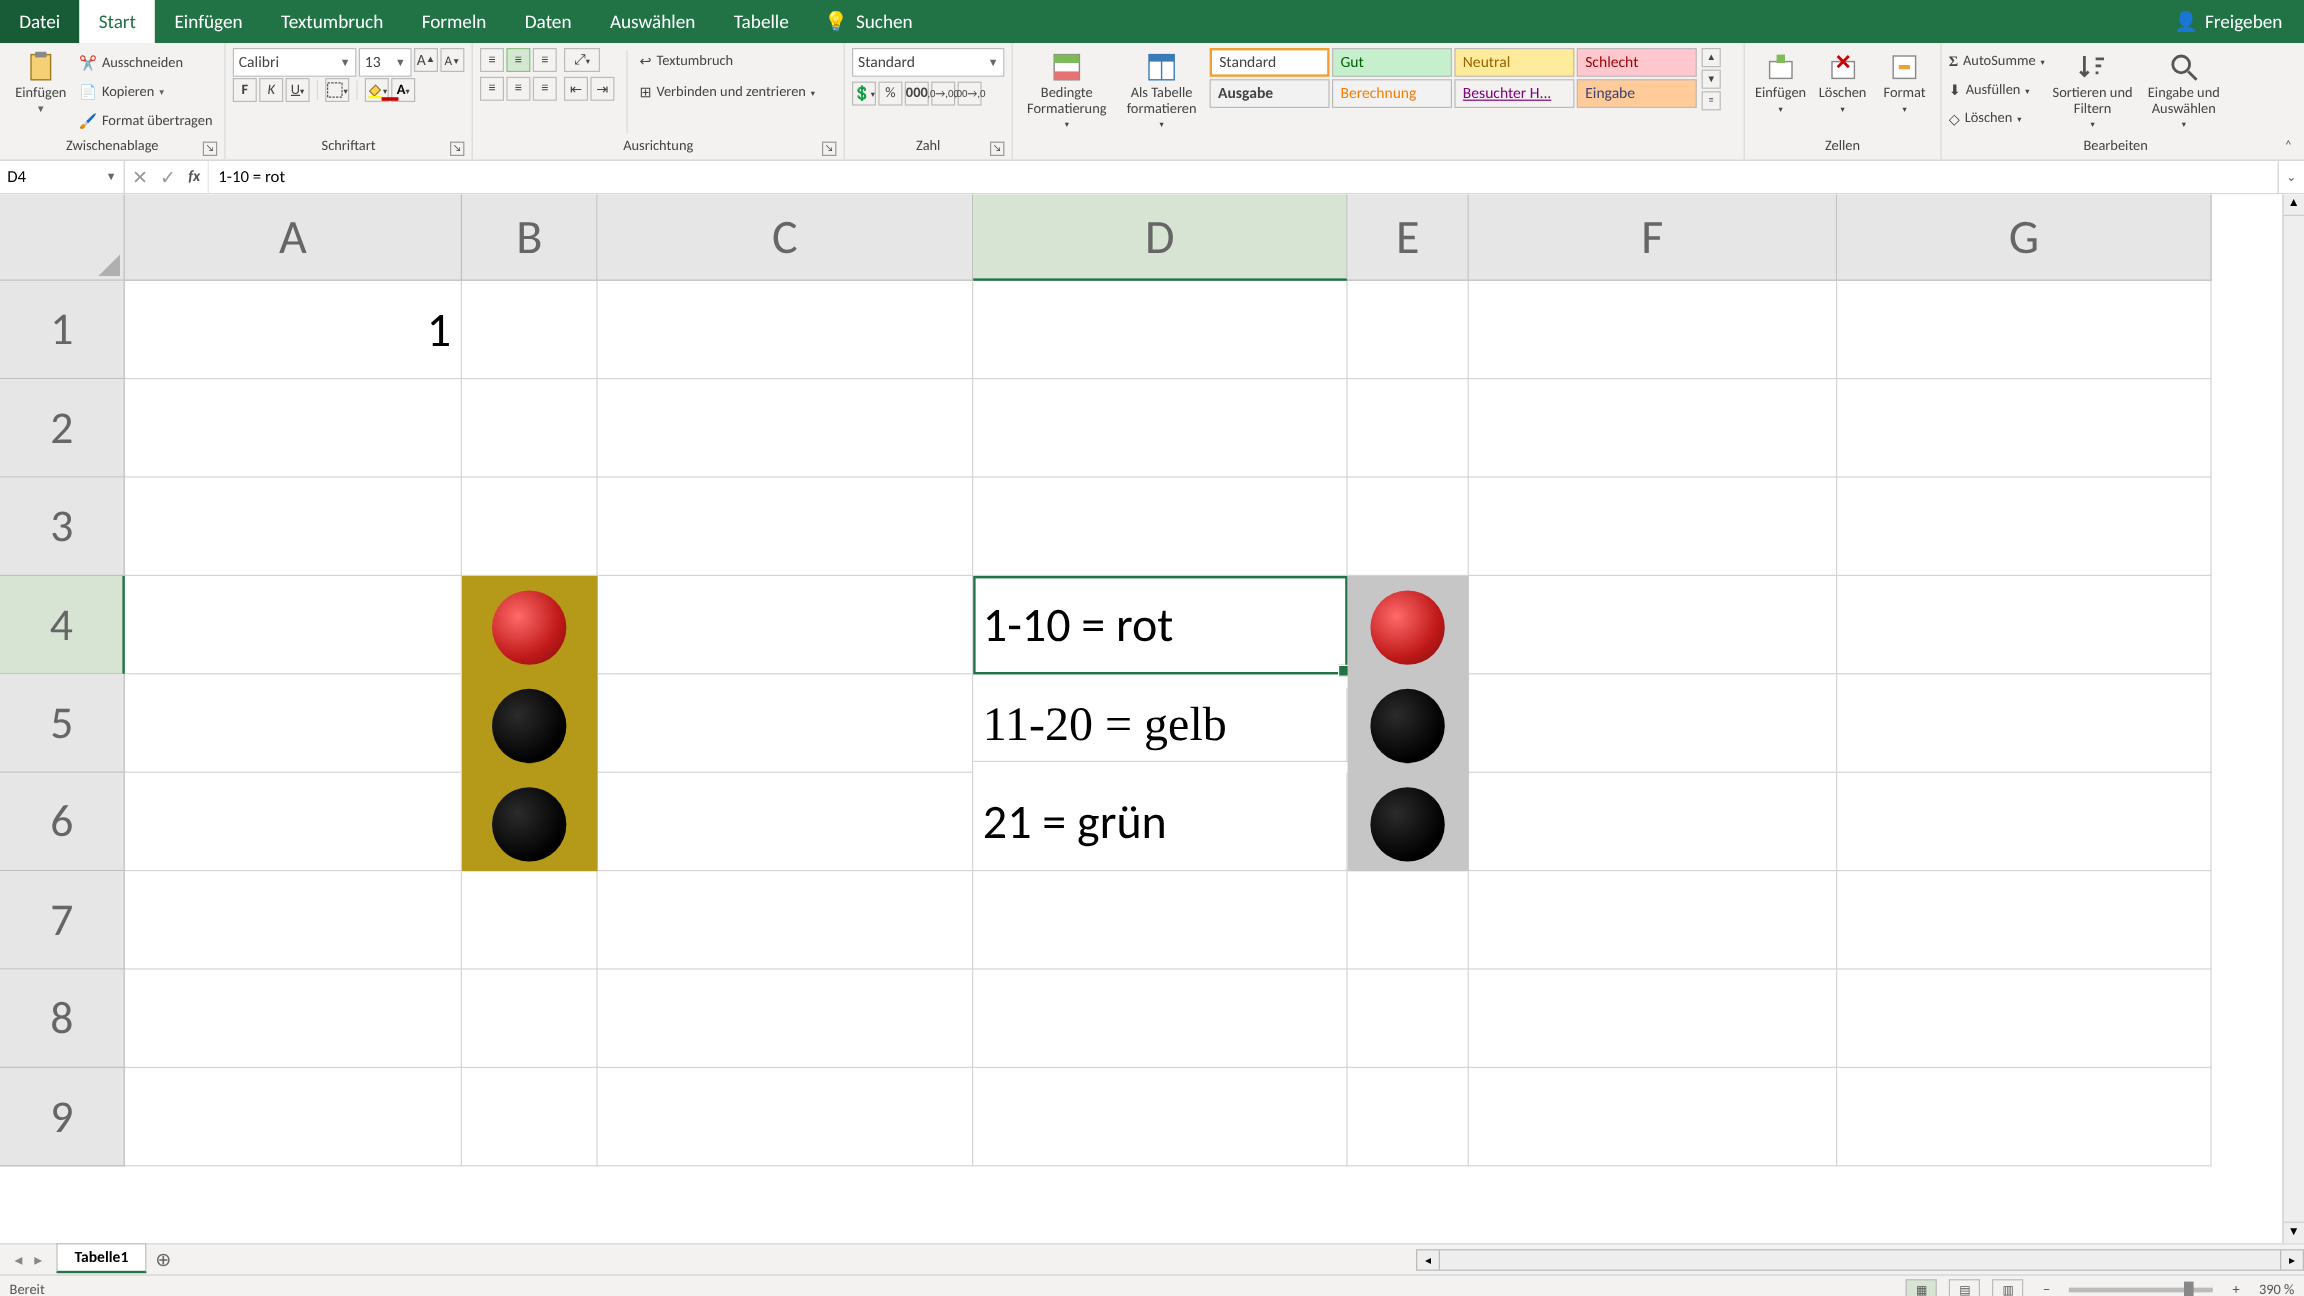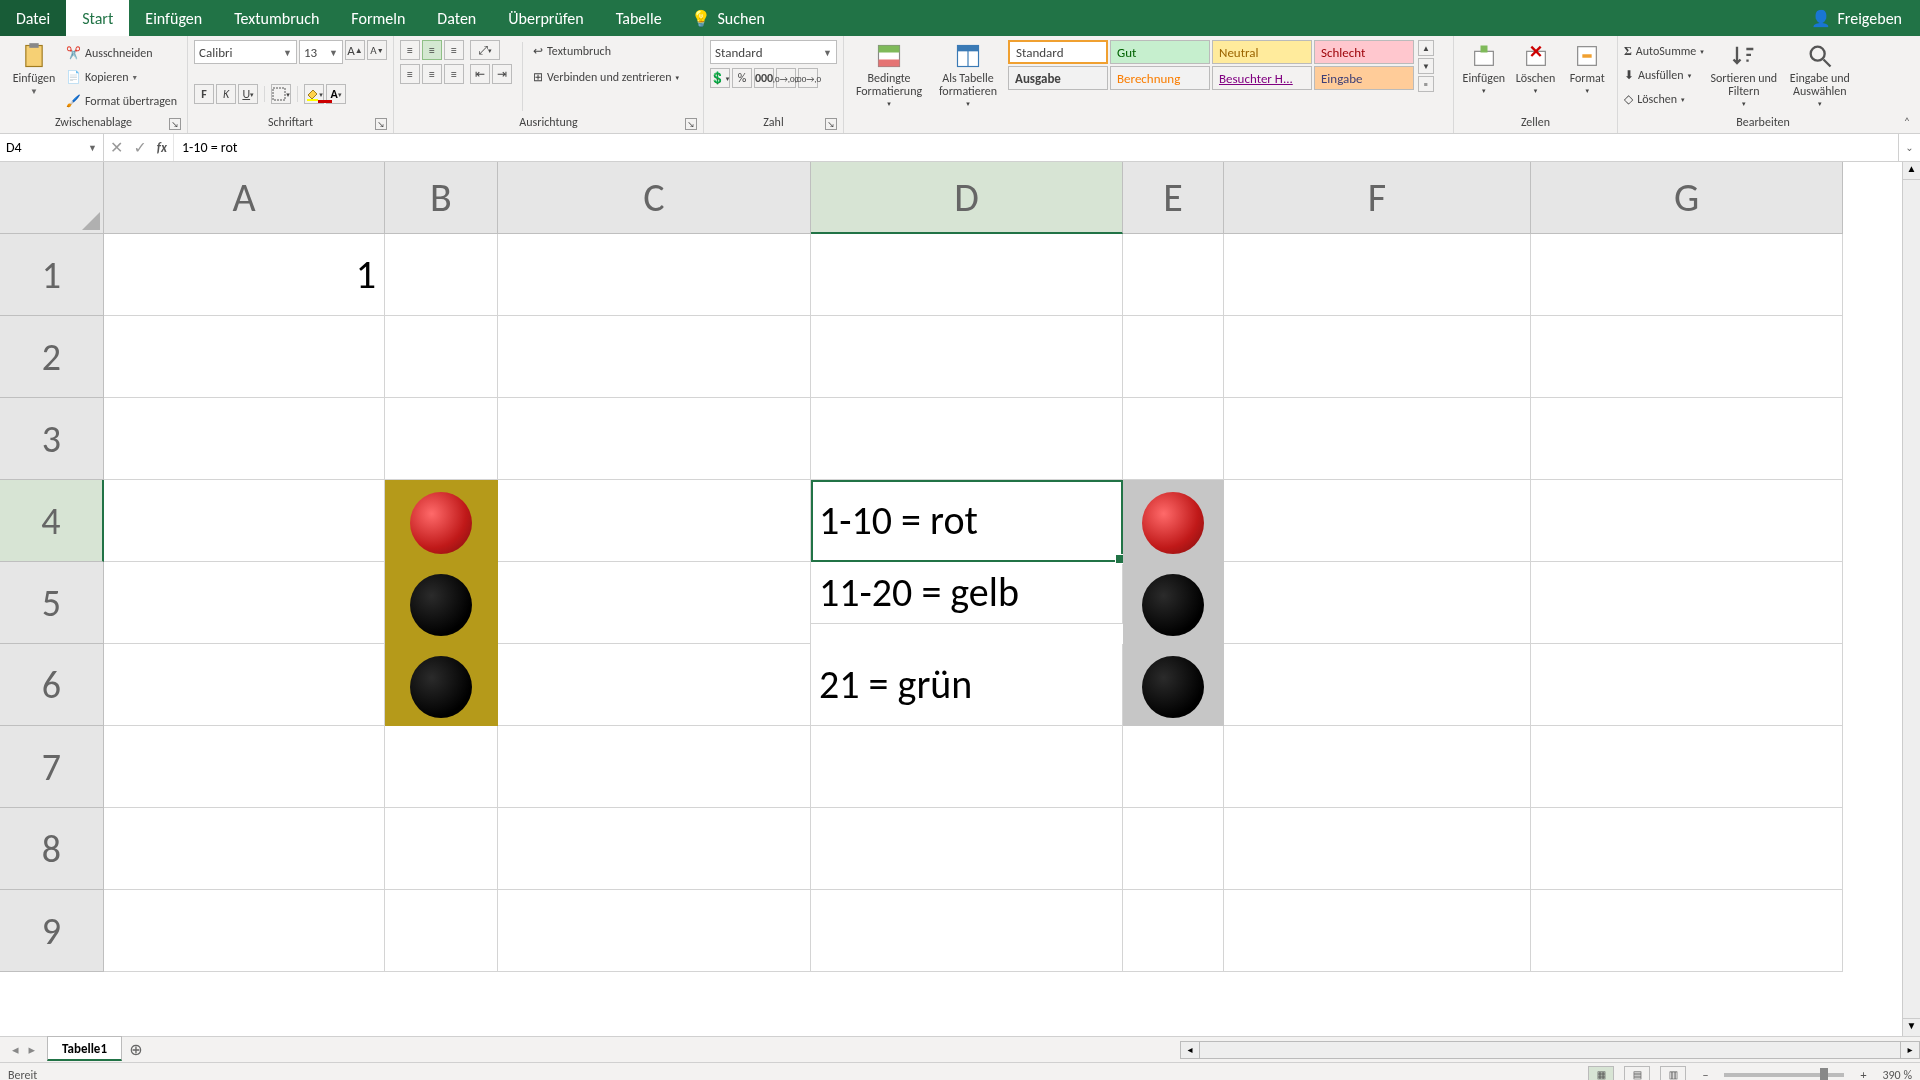--- a/index.html
+++ b/index.html
@@ -99,21 +99,21 @@
 </head>
 <body>
 
 <div id="titlebar">
   <div class="tab file">Datei</div>
   <div class="tab active">Start</div>
   <div class="tab">Einfügen</div>
   <div class="tab">Textumbruch</div>
   <div class="tab">Formeln</div>
   <div class="tab">Daten</div>
-  <div class="tab">Überprüfen</div>
+  <div class="tab">Auswählen</div>
   <div class="tab">Tabelle</div>
   <div class="search">
     <span>💡</span>
     <span>Suchen</span>
   </div>
   <div class="spacer"></div>
   <div class="share">
     <span>👤</span>
     <span>Freigeben</span>
   </div>
@@ -144,21 +144,21 @@
         <div class="smrow">
             <span>🖌️</span>
             <span>Format übertragen</span>
           </div>
       </div>
     </div>
     <div class="label"><span>Zwischenablage</span><span class="dlaunch">↘</span></div>
   </div>
 
   <div class="grp" style="width:206px">
-    <div class="body" style="flex-direction:column;gap:20px;width:100%">
+    <div class="body" style="flex-direction:column;gap:1px;width:100%">
       <div style="display:flex;gap:2px;width:100%">
         <div class="dd" style="flex:1">
             <span>Calibri</span>
             <span class="arrow">▼</span>
           </div>
         <div class="dd" style="width:44px">
             <span>13</span>
             <span class="arrow">▼</span>
           </div>
         <div class="sq" title="A+" style="font-size:13px">A<span style="font-size:8px">▲</span></div>
@@ -452,21 +452,21 @@
         <div class="cell" style="left: 0px; top: 246px; width: 281px; height: 82px;"></div>
         <div class="cell" style="left: 281px; top: 246px; width: 113px; height: 82px;"></div>
         <div class="cell" style="left: 394px; top: 246px; width: 313px; height: 82px;"></div>
         <div class="cell" style="left: 707px; top: 246px; width: 312px; height: 82px;">1-10 = rot</div>
         <div class="cell" style="left: 1019px; top: 246px; width: 101px; height: 82px;"></div>
         <div class="cell" style="left: 1120px; top: 246px; width: 307px; height: 82px;"></div>
         <div class="cell" style="left: 1427px; top: 246px; width: 312px; height: 82px;"></div>
         <div class="cell" style="left: 0px; top: 328px; width: 281px; height: 82px;"></div>
         <div class="cell" style="left: 281px; top: 328px; width: 113px; height: 82px;"></div>
         <div class="cell" style="left: 394px; top: 328px; width: 313px; height: 82px;"></div>
-        <div class="cell" style="left: 707px; top: 328px; width: 312px; height: 62px;">11-20 = gelb</div>
+        <div class="cell" style="left: 707px; top: 339px; width: 312px; height: 62px; font-family: Liberation Serif, serif;">11-20 = gelb</div>
         <div class="cell" style="left: 1019px; top: 328px; width: 101px; height: 82px;"></div>
         <div class="cell" style="left: 1120px; top: 328px; width: 307px; height: 82px;"></div>
         <div class="cell" style="left: 1427px; top: 328px; width: 312px; height: 82px;"></div>
         <div class="cell" style="left: 0px; top: 410px; width: 281px; height: 82px;"></div>
         <div class="cell" style="left: 281px; top: 410px; width: 113px; height: 82px;"></div>
         <div class="cell" style="left: 394px; top: 410px; width: 313px; height: 82px;"></div>
         <div class="cell" style="left: 707px; top: 410px; width: 312px; height: 82px;">21 = grün</div>
         <div class="cell" style="left: 1019px; top: 410px; width: 101px; height: 82px;"></div>
         <div class="cell" style="left: 1120px; top: 410px; width: 307px; height: 82px;"></div>
         <div class="cell" style="left: 1427px; top: 410px; width: 312px; height: 82px;"></div>

